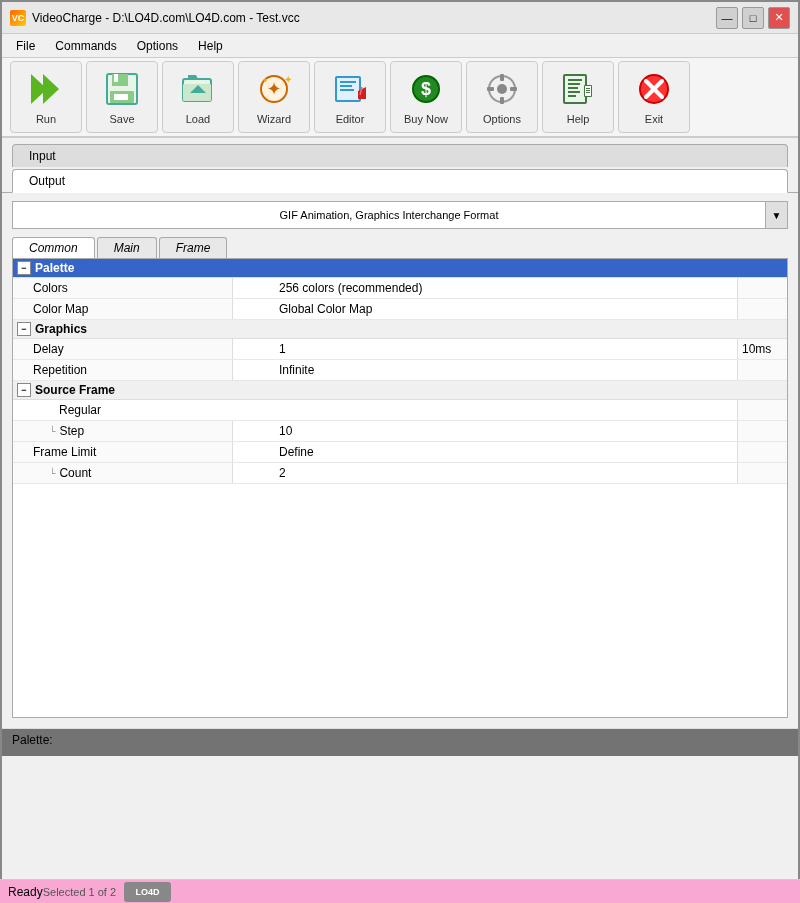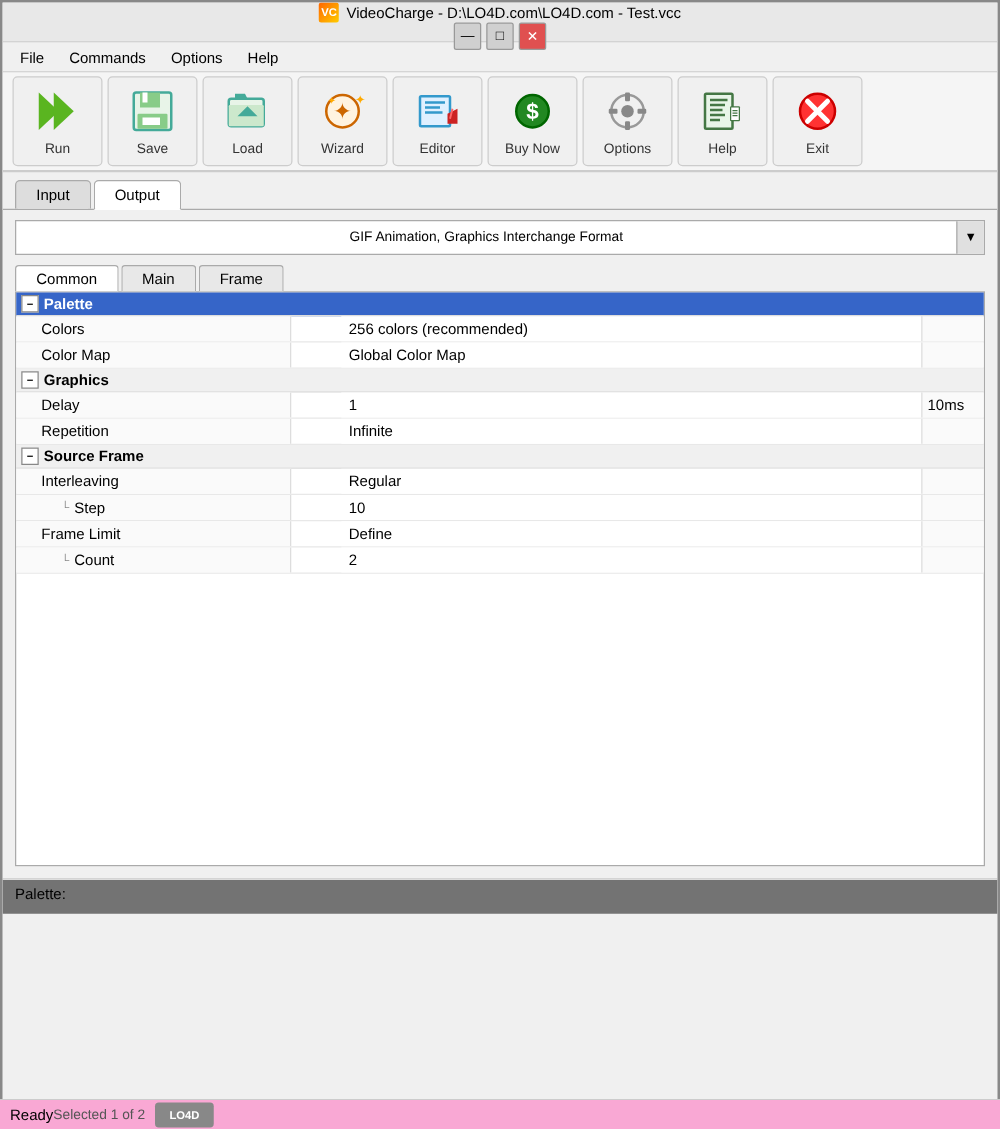--- a/index.html
+++ b/index.html
@@ -15,21 +15,20 @@
 
     
     .title-bar {
       background: #e8e8e8;
       height: 32px;
       display: flex;
       align-items: center;
       justify-content: space-between;
       padding: 0 8px;
       border-bottom: 1px solid #ccc;
-      flex-direction: column;
     }
     .title-bar-left {
       display: flex;
       align-items: center;
       gap: 6px;
     }
     .title-icon {
       width: 16px;
       height: 16px;
       background: linear-gradient(135deg, #ff6600, #ffcc00);
@@ -106,20 +105,21 @@
       color: #333;
     }
 
     
     .tab-section {
       background: #f0f0f0;
       padding: 6px 10px 0 10px;
       display: flex;
       gap: 2px;
       border-bottom: 1px solid #aaa;
+      flex-direction: column;
     }
     .tab {
       padding: 4px 16px;
       background: #ddd;
       border: 1px solid #aaa;
       border-bottom: none;
       border-radius: 4px 4px 0 0;
       cursor: pointer;
       font-size: 12px;
     }
@@ -129,20 +129,21 @@
       margin-bottom: -1px;
       z-index: 1;
     }
 
     
     .sub-tab-section {
       display: flex;
       gap: 2px;
       padding: 0 10px;
       margin-bottom: 0;
+      font-style: italic;
     }
     .sub-tab {
       padding: 3px 16px;
       background: #e8e8e8;
       border: 1px solid #aaa;
       border-bottom: none;
       border-radius: 3px 3px 0 0;
       cursor: pointer;
       font-size: 12px;
     }
@@ -434,21 +435,20 @@
     <div class="prop-name">Repetition</div>
     <div class="prop-value">Infinite</div>
     <div class="prop-unit"></div>
   </div>
 
   <div class="prop-group-header">
     <div class="collapse-btn">−</div>
     <span><strong>Source Frame</strong></span>
   </div>
   <div class="prop-row">
-    <div class="prop-name">Interleaving</div>
     <div class="prop-value">Regular</div>
     <div class="prop-unit"></div>
   </div>
   <div class="prop-row">
     <div class="prop-name indent">
       <span class="sub-indent-icon">└</span>
       Step
     </div>
     <div class="prop-value">10</div>
     <div class="prop-unit"></div>

